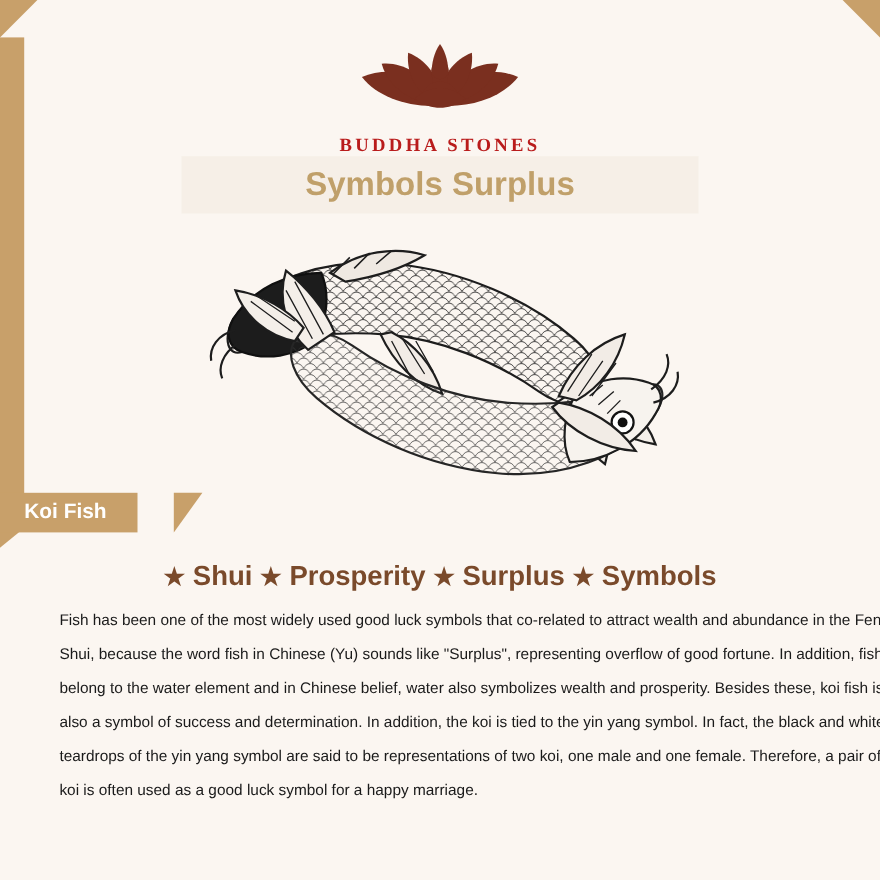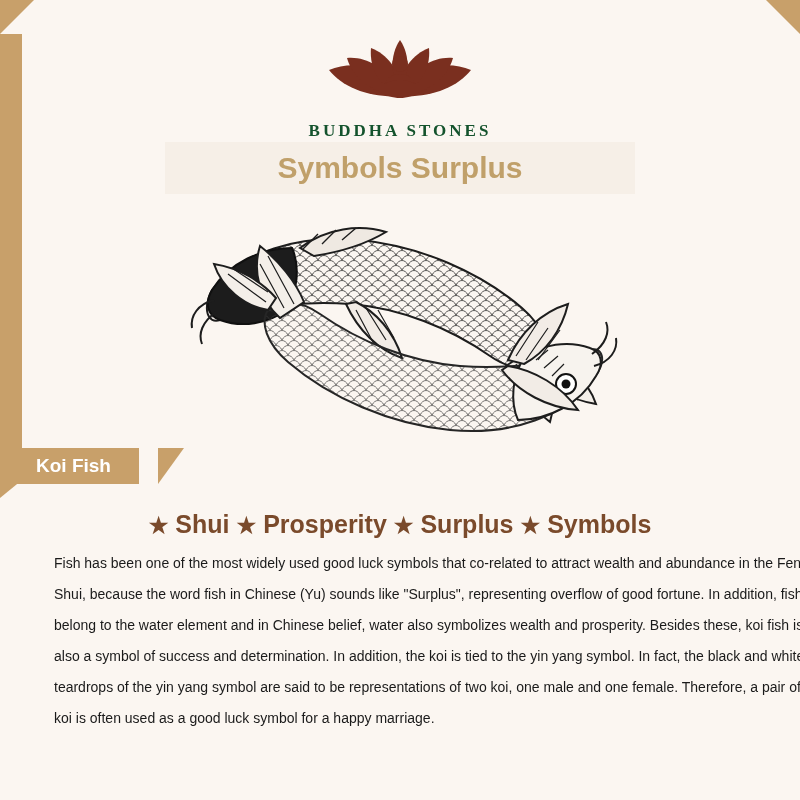--- a/index.html
+++ b/index.html
@@ -63,21 +63,21 @@
   }
   .logo-mark {
     display: block;
     margin: 0 auto;
   }
   .brand-name {
     margin-top: 4px;
     font-size: 17px;
     letter-spacing: 3px;
     font-weight: bold;
-    color: #14532d;
+    color: #b91c1c;
     font-family: "Liberation Serif", serif;
   }
 
   
   .title-banner {
     position: absolute;
     top: 142px;
     left: 165px;
     width: 470px;
     height: 52px;
@@ -104,21 +104,21 @@
 
   
   .tag {
     position: absolute;
     top: 448px;
     left: 0;
     height: 36px;
     background: #c8a06a;
     display: flex;
     align-items: center;
-    padding-left: 36px;
+    padding-left: 22px;
     padding-right: 28px;
   }
   .tag-text {
     color: #ffffff;
     font-weight: bold;
     font-size: 19px;
   }
   .tag-point {
     position: absolute;
     top: 448px;

